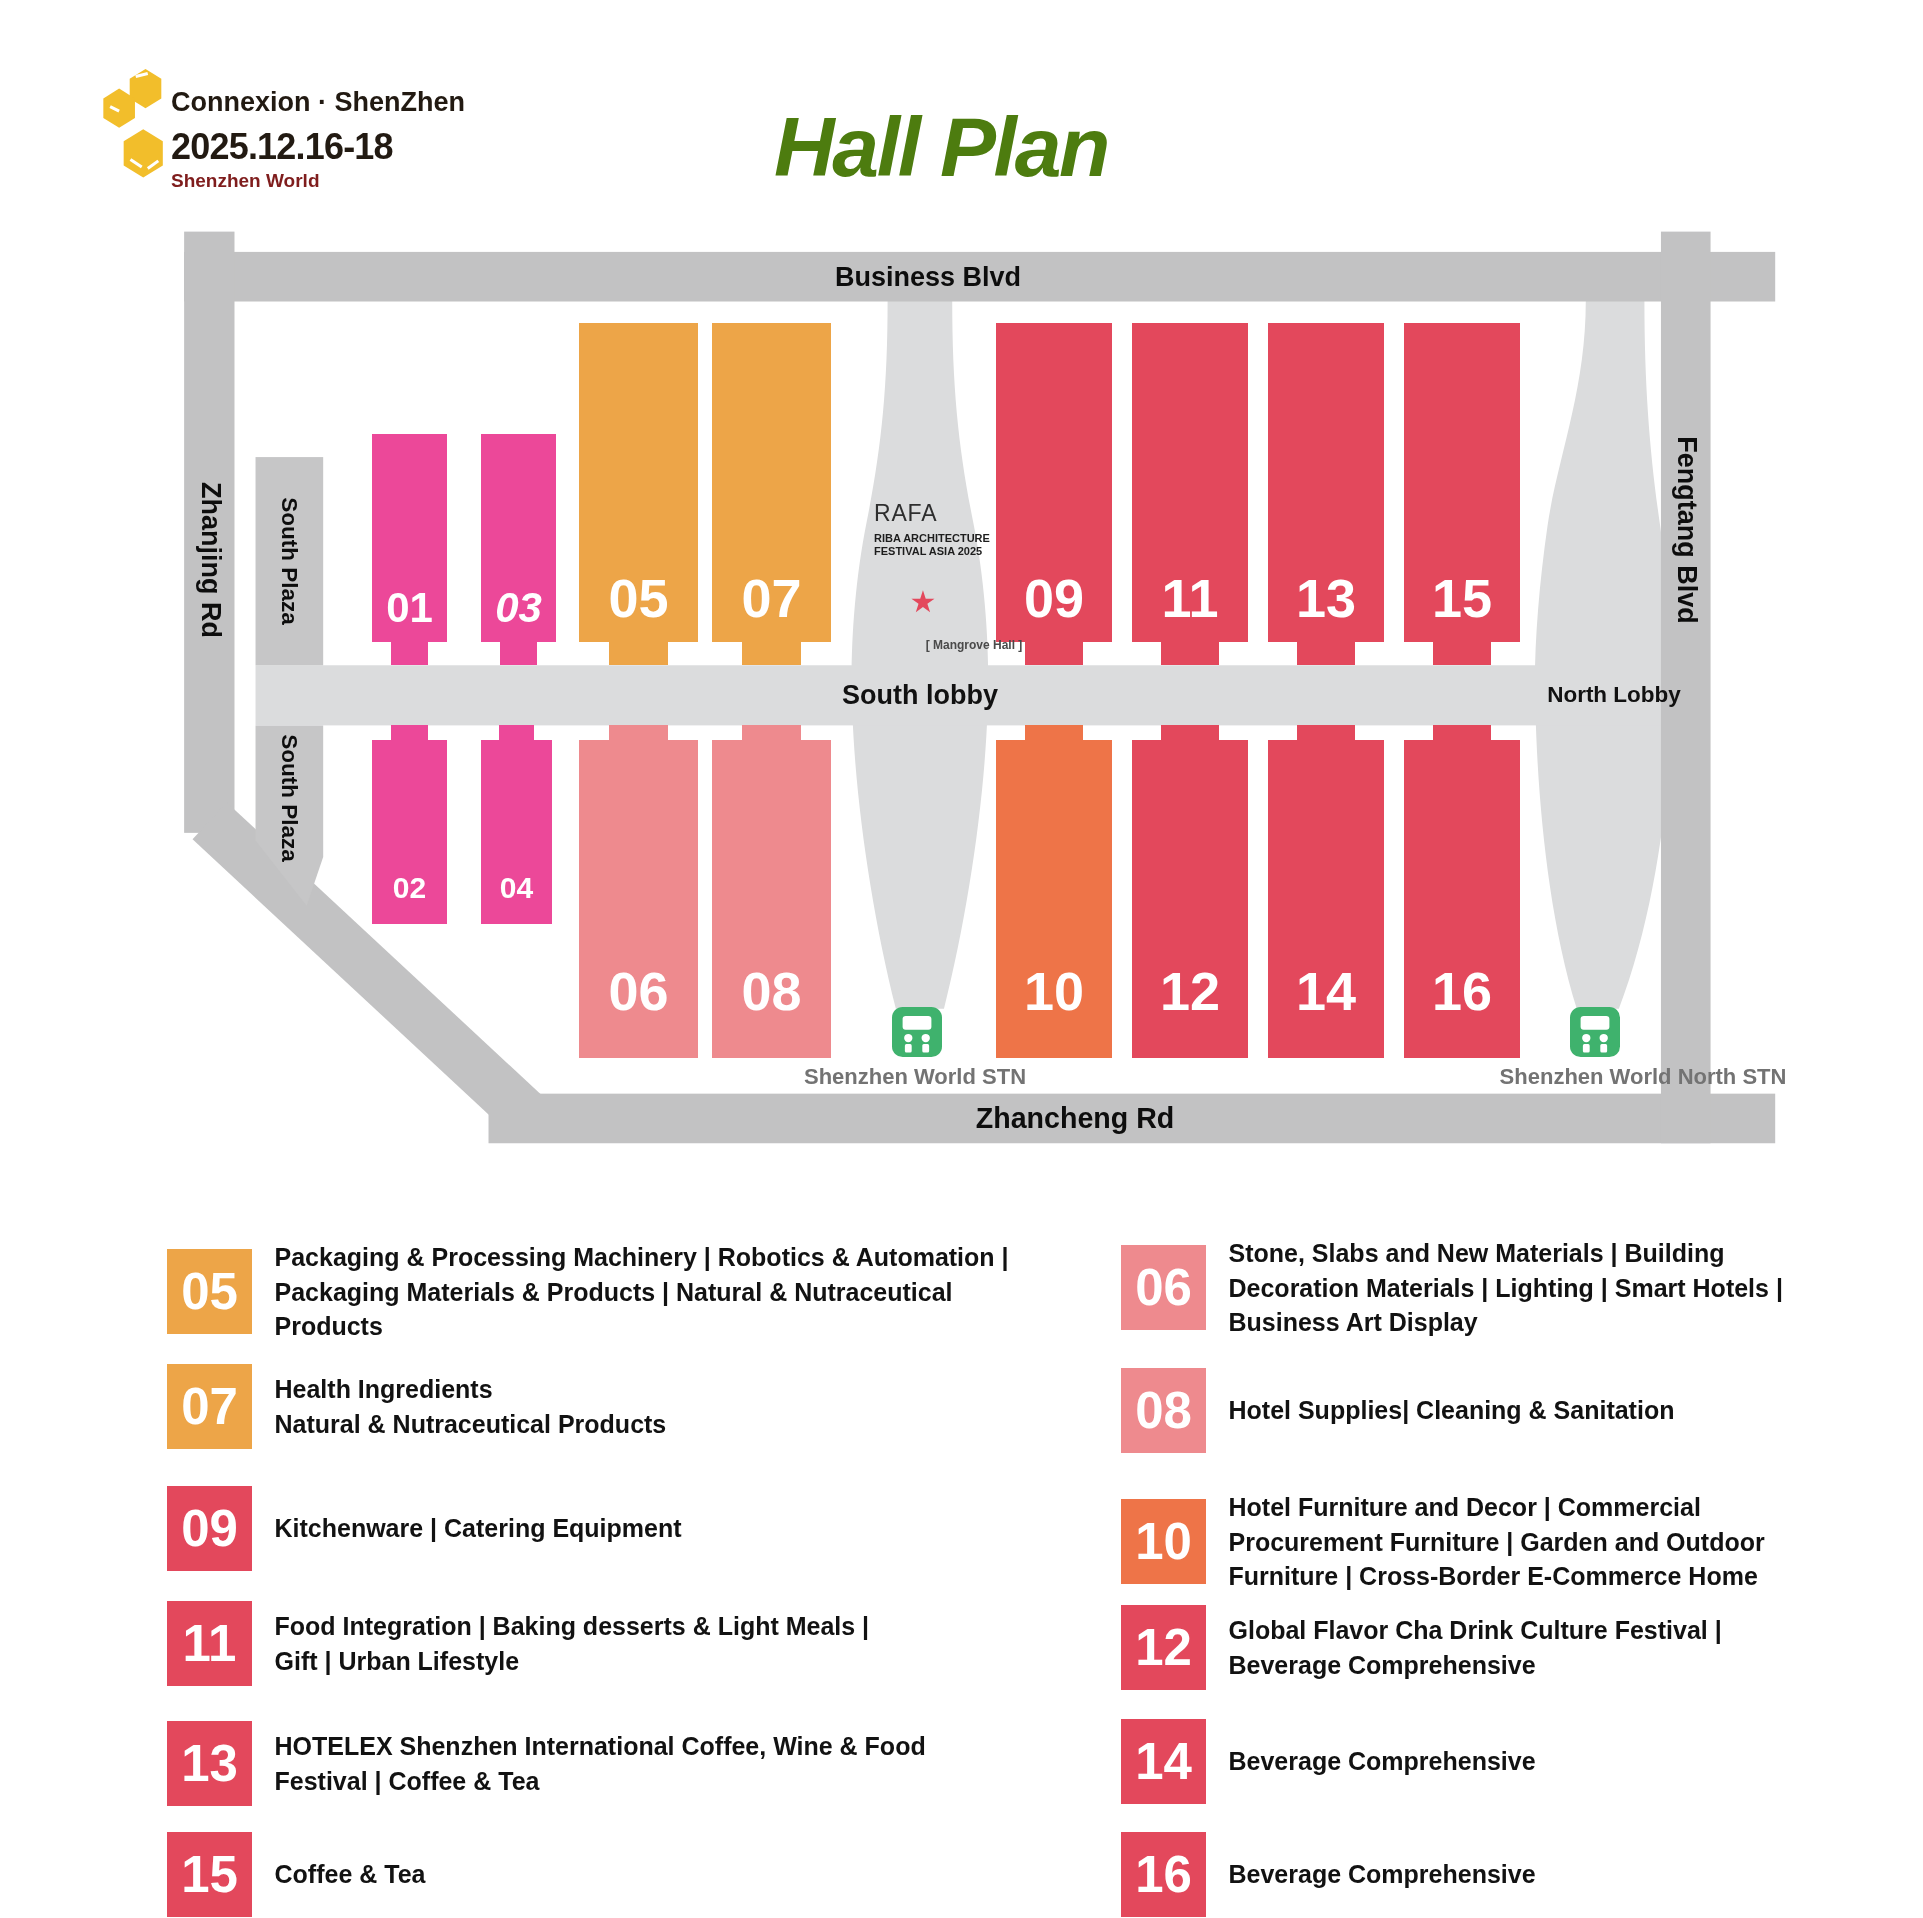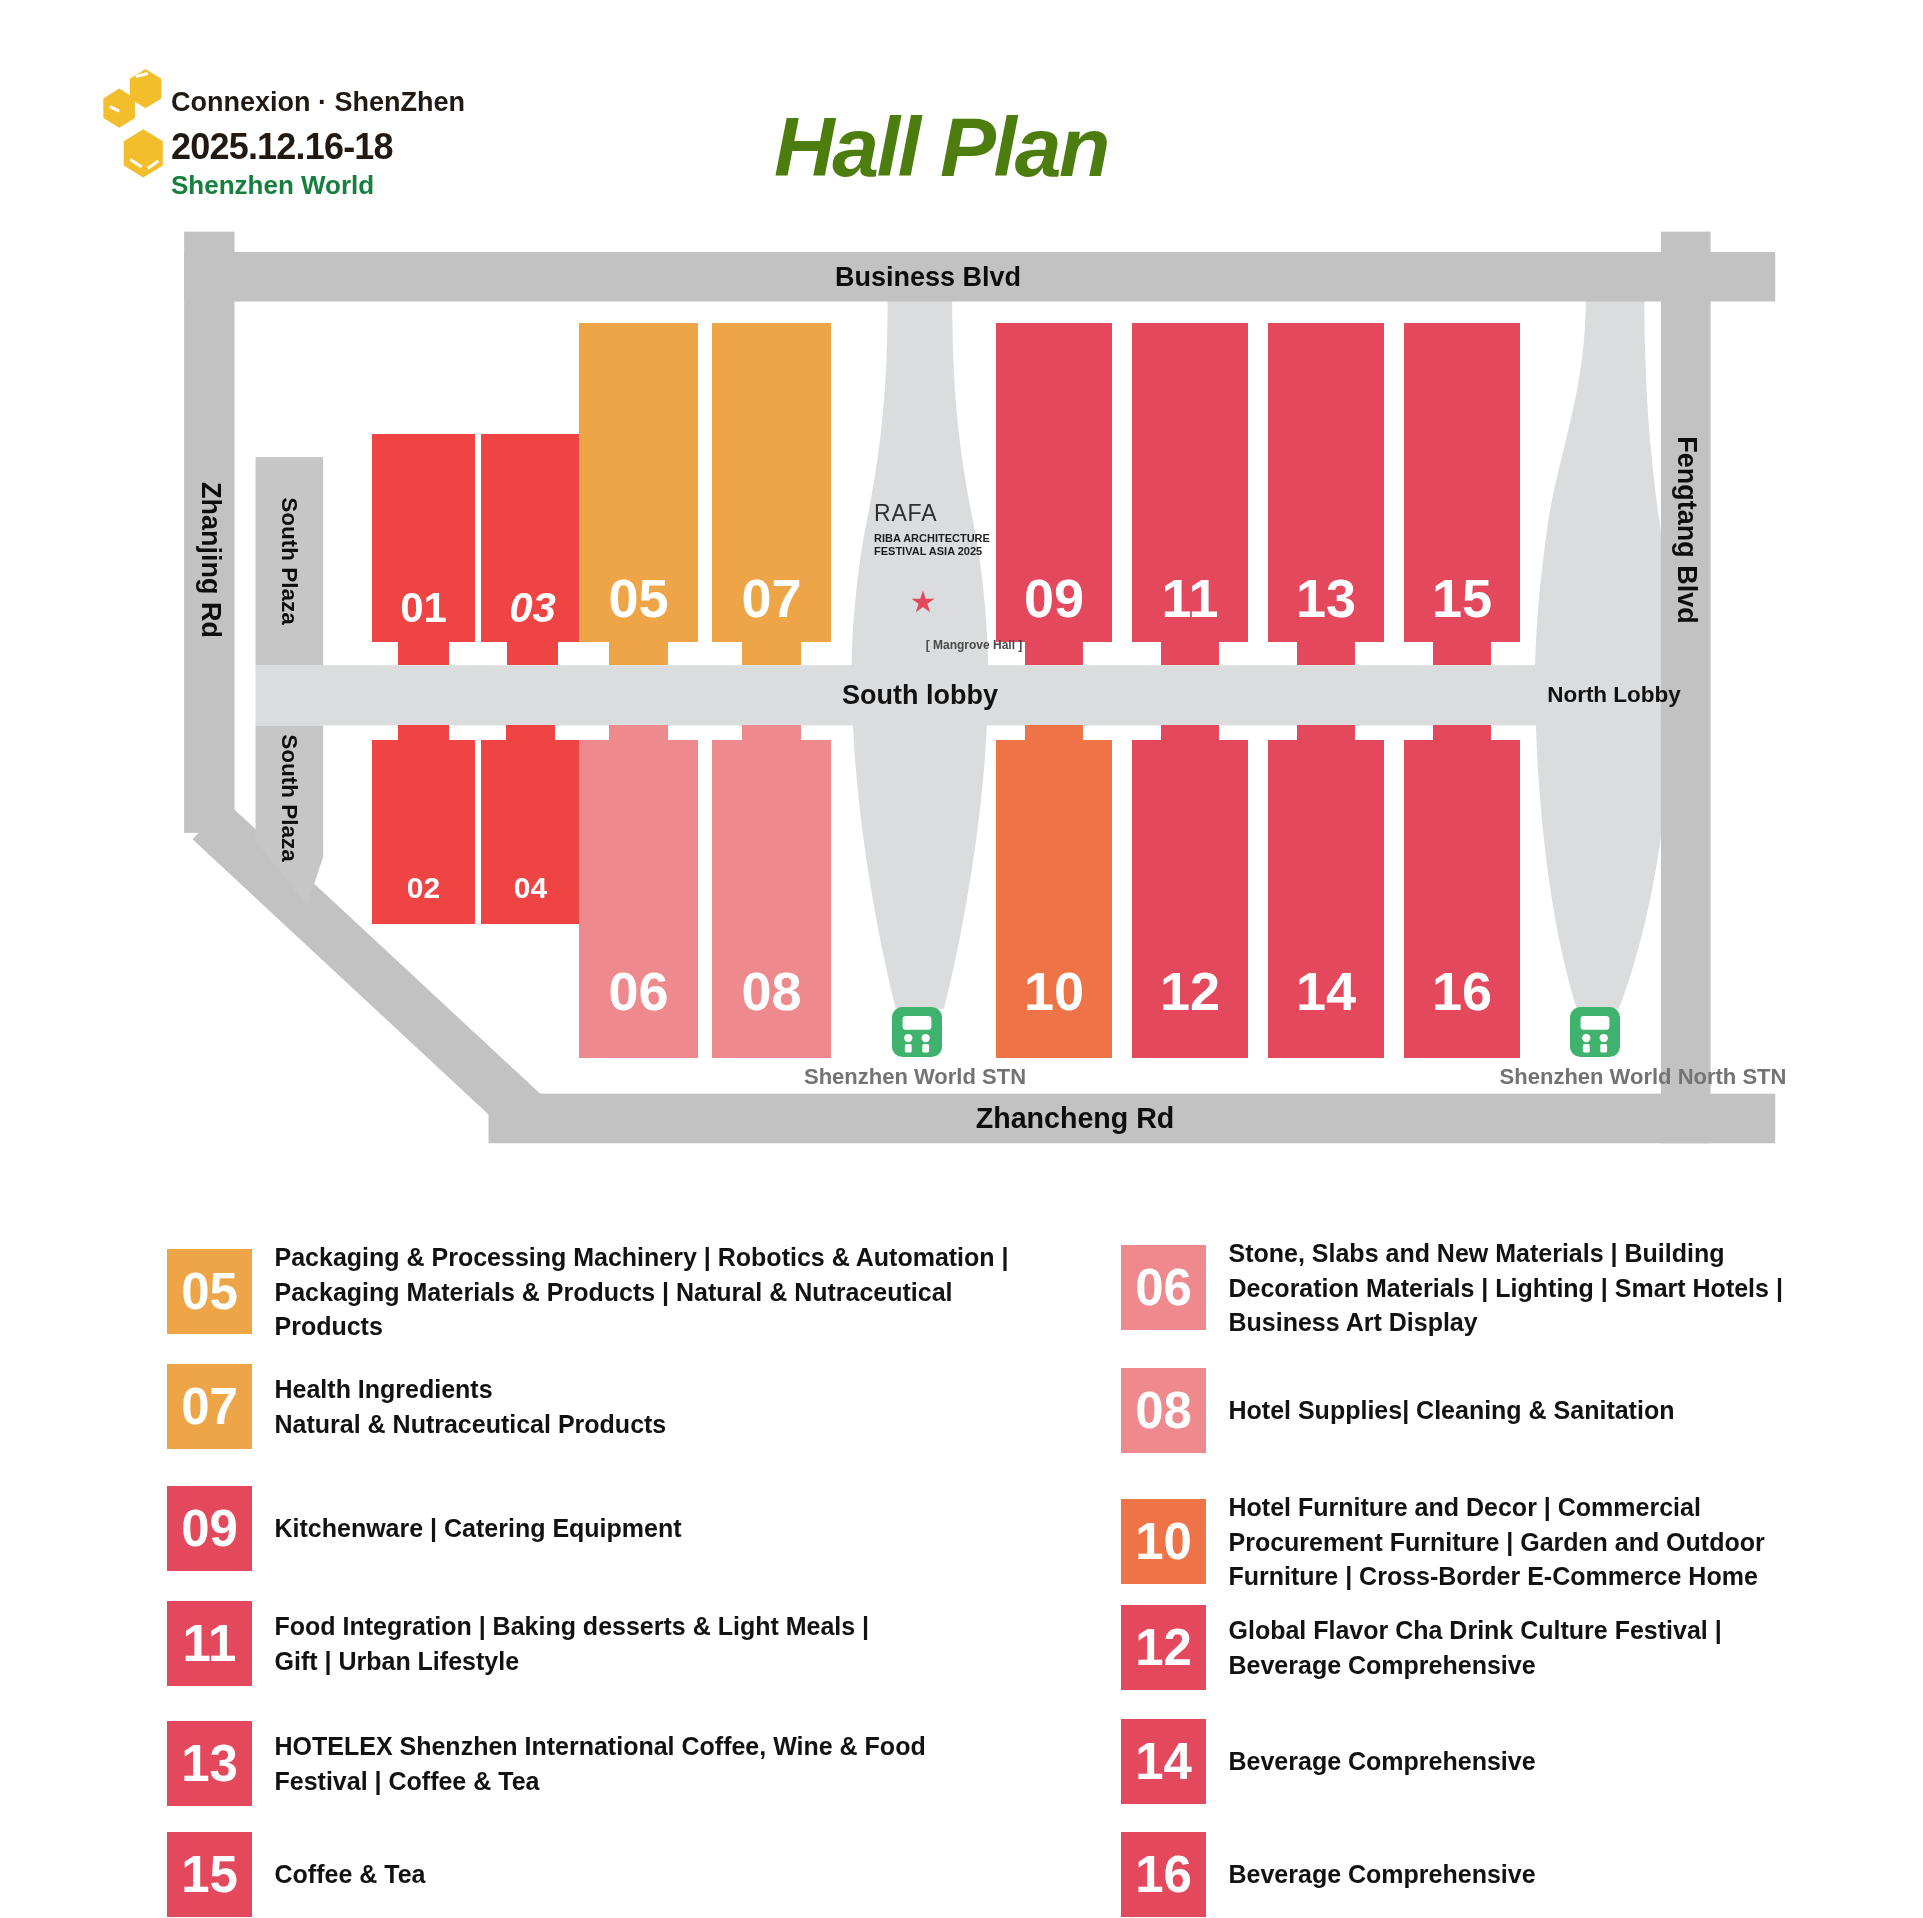--- a/index.html
+++ b/index.html
@@ -18,33 +18,33 @@
   .hnum{position:absolute;left:0;right:0;text-align:center;color:#fff;font-weight:700;}
   .hall-up .hnum{bottom:13.5px;font-size:54px;}
   .hall-up.gray .hnum{bottom:10.5px;font-size:42px;}
   .hall-down .hnum{bottom:36px;font-size:54px;}
   .hall-down.gray .hnum{bottom:19.5px;font-size:30px;}
   
   .c-orange{background:#EDA548;}
   .c-pink{background:#EE8A8E;}
   .c-red{background:#E3485C;}
   .c-orangered{background:#EE7448;}
-  .c-gray{background:#ef4444;padding-left:28px;}
+  .c-gray{background:#ec4899;}
   
   .lbl{position:absolute;transform:translate(-50%,-50%);white-space:nowrap;font-weight:700;color:#111;z-index:3;}
   .lbl.rot{transform:translate(-50%,-50%) rotate(90deg);}
   .road-lbl{font-size:27px;color:#0d0d0d;}
   .plaza-lbl{font-size:22.5px;color:#0d0d0d;}
   .lobby-lbl{font-size:27px;}
   .lobby-lbl.north{font-size:22.5px;}
   .stn-lbl{font-size:22px;color:#737373;}
   
   .logo-line1{position:absolute;left:171px;top:87px;font-size:27px;font-weight:800;color:#221a12;z-index:3;}
   .logo-date{position:absolute;left:171px;top:126px;font-size:36px;font-weight:800;letter-spacing:-0.8px;color:#221a12;z-index:3;}
-  .logo-venue{position:absolute;left:171px;top:170px;font-size:26px;font-weight:700;color:#15803d;z-index:3;}
+  .logo-venue{position:absolute;left:171px;top:170px;font-size:19px;font-weight:700;color:#7f1d1d;z-index:3;}
   .page-title{position:absolute;left:774px;top:99px;font-size:84px;font-weight:700;letter-spacing:-2.3px;color:#4d7c0f;z-index:3;font-style:italic;}
   
   .rafa{position:absolute;left:874px;top:500px;z-index:3;color:#2b2b2b;}
   .rafa-title{font-size:23px;font-weight:400;letter-spacing:0.8px;color:#2e2e2e;}
   .rafa-sub{font-size:11px;font-weight:700;line-height:1.2;color:#1d1d1d;margin-top:4.5px;}
   .star{position:absolute;left:923px;top:601px;transform:translate(-50%,-50%);font-size:30px;color:#E3485C;z-index:3;}
   .mangrove{position:absolute;left:926px;top:645px;transform:translate(-50%,-50%);font-size:12px;font-weight:700;color:#4a4a4a;white-space:nowrap;z-index:3;margin-left:48px;}
   
   .stn-icon{position:absolute;width:50px;height:50px;z-index:3;}
   

